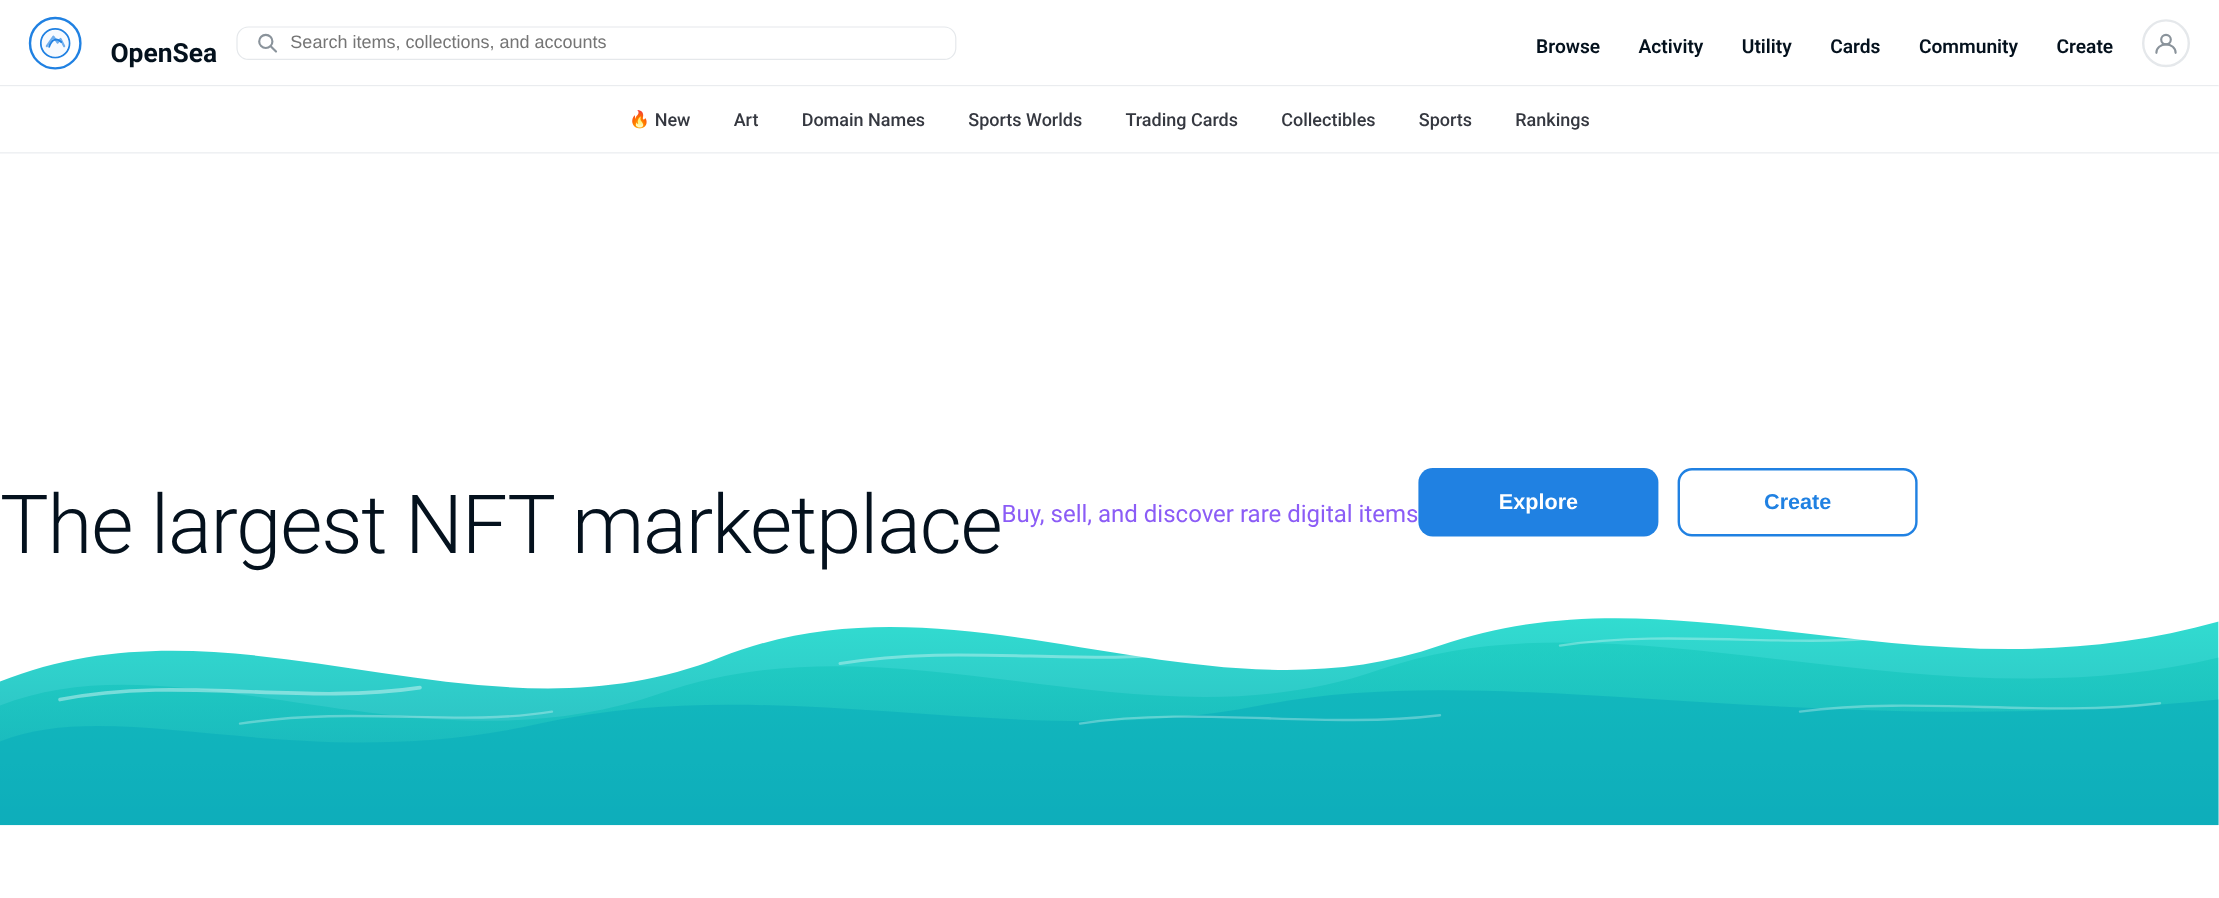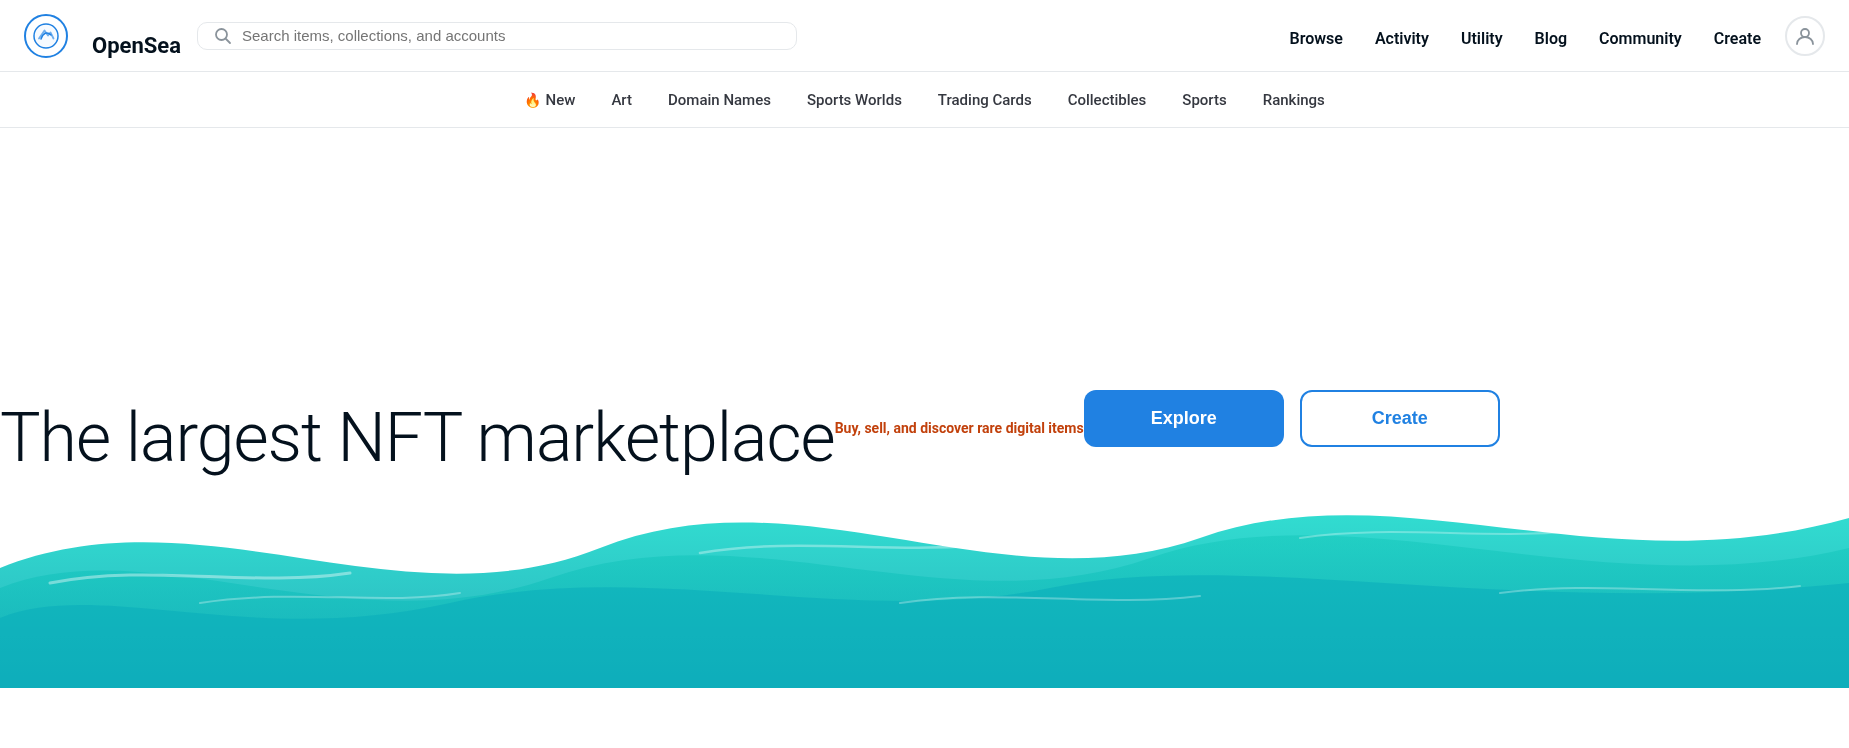--- a/index.html
+++ b/index.html
@@ -136,23 +136,23 @@
     }
     .hero-title {
       font-size: 68px;
       font-weight: 300;
       color: #04111d;
       letter-spacing: -1px;
       line-height: 1.1;
       margin-bottom: 20px;
     }
     .hero-subtitle {
-      font-size: 14px;
-      color: #c2410c;
-      font-weight: 700;
+      font-size: 20px;
+      color: #8b5cf6;
+      font-weight: 400;
       margin-bottom: 40px;
     }
     .hero-buttons {
       display: flex;
       gap: 16px;
       margin-bottom: 60px;
     }
     .btn-explore {
       background: #2081e2;
       color: #fff;
@@ -213,21 +213,21 @@
         <path d="M12 12l4 4" stroke="#8a939b" stroke-width="1.8" stroke-linecap="round"></path>
       </svg>
     </span>
     <input type="text" placeholder="Search items, collections, and accounts" style="">
   </div>
 
   <nav class="nav-links">
     <a class="nav-link" href="#">Browse</a>
     <a class="nav-link" href="#">Activity</a>
     <a class="nav-link" href="#">Utility</a>
-    <a class="nav-link" href="#">Blog</a>
+    <a class="nav-link" href="#">Cards</a>
     <a class="nav-link" href="#">Community</a>
     <a class="nav-link" href="#">Create</a>
     <div class="user-icon-wrap">
       <svg width="22" height="22" viewBox="0 0 22 22" fill="none">
         <circle cx="11" cy="8" r="4" stroke="#8a939b" stroke-width="1.8"></circle>
         <path d="M3 19c0-4 3.6-7 8-7s8 3 8 7" stroke="#8a939b" stroke-width="1.8" stroke-linecap="round"></path>
       </svg>
     </div>
   </nav>
 </header>

